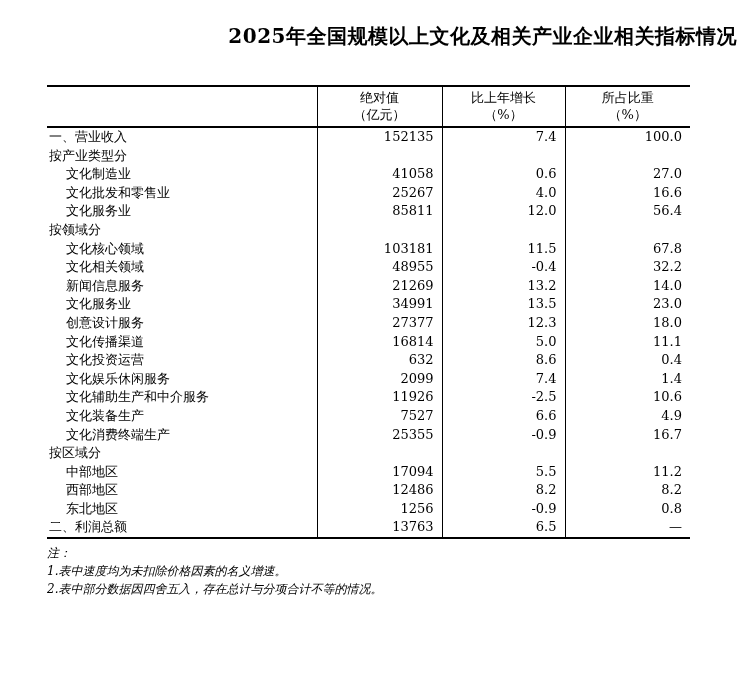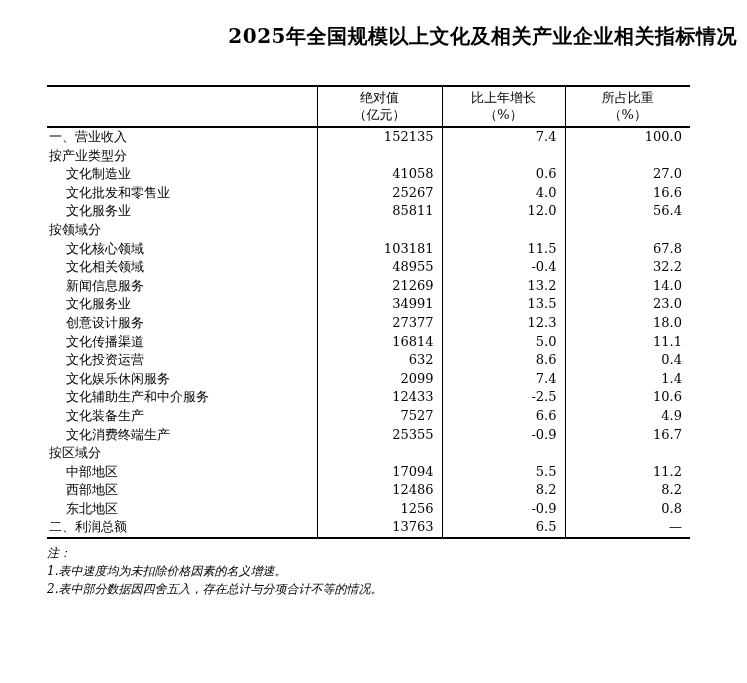--- a/index.html
+++ b/index.html
@@ -179,21 +179,21 @@
           <td class="val">0.4</td>
         </tr>
         <tr>
           <td class="label ind1">文化娱乐休闲服务</td>
           <td class="val">2099</td>
           <td class="val">7.4</td>
           <td class="val">1.4</td>
         </tr>
         <tr>
           <td class="label ind1">文化辅助生产和中介服务</td>
-          <td class="val">12433</td>
+          <td class="val">11926</td>
           <td class="val">-2.5</td>
           <td class="val">10.6</td>
         </tr>
         <tr>
           <td class="label ind1">文化装备生产</td>
           <td class="val">7527</td>
           <td class="val">6.6</td>
           <td class="val">4.9</td>
         </tr>
         <tr>

